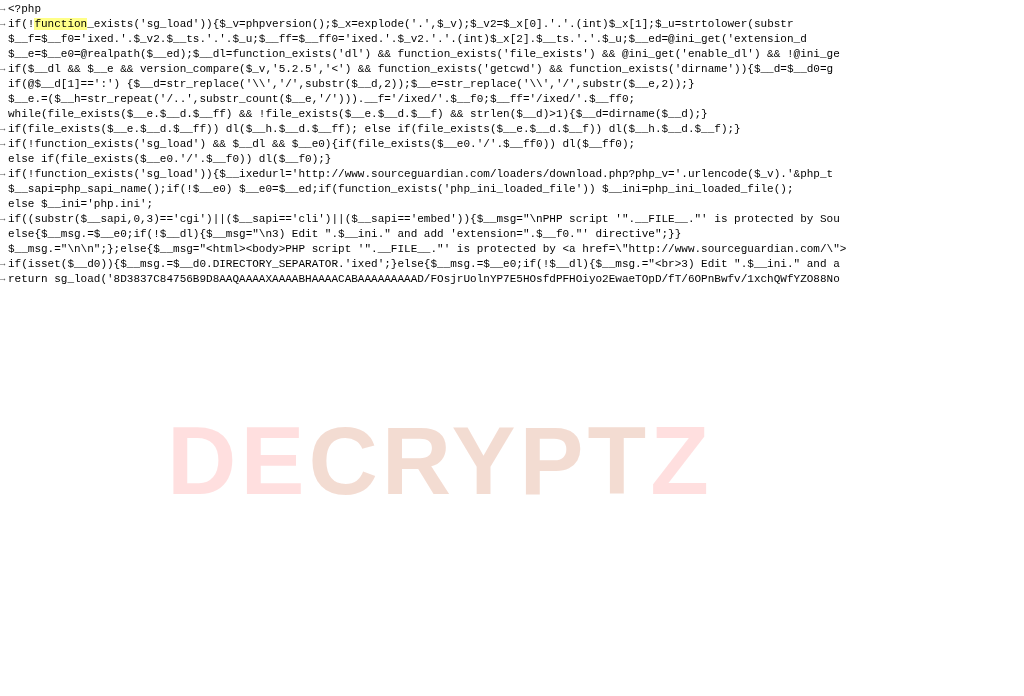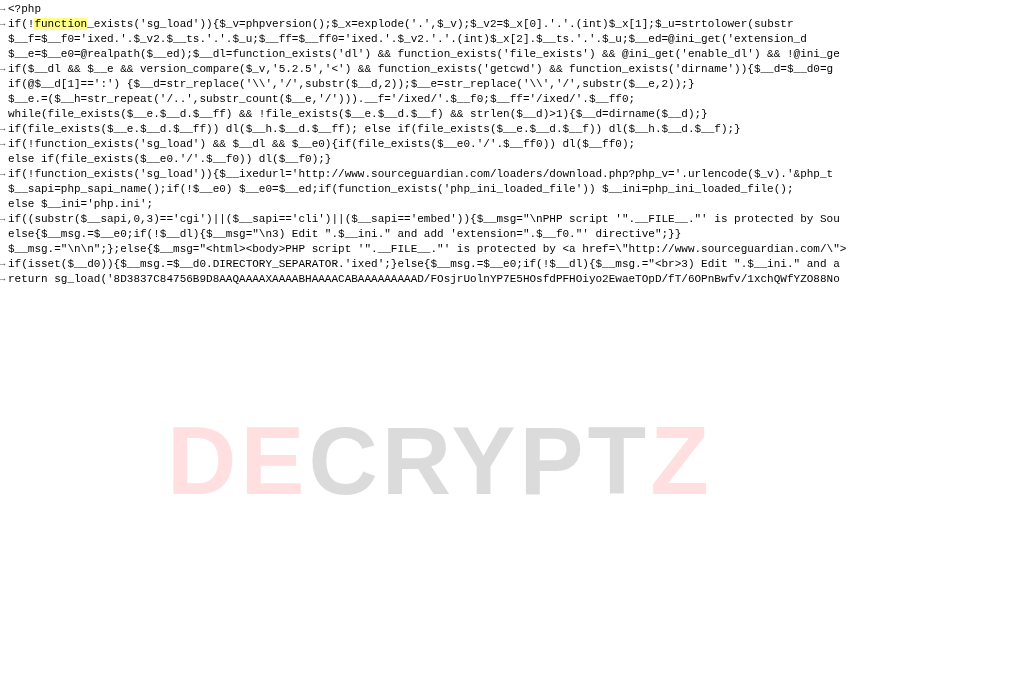--- a/index.html
+++ b/index.html
@@ -54,21 +54,21 @@
       font-weight: 900;
       letter-spacing: 4px;
       opacity: 0.18;
     }
 
     .watermark-de {
       color: #f55;
     }
 
     .watermark-crypt {
-      color: #404040;
+      color: #c2410c;
     }
 
     .watermark-z {
       color: #f55;
     }
 
     .code-line {
       display: block;
       min-height: 15px;
       line-height: 15px;

